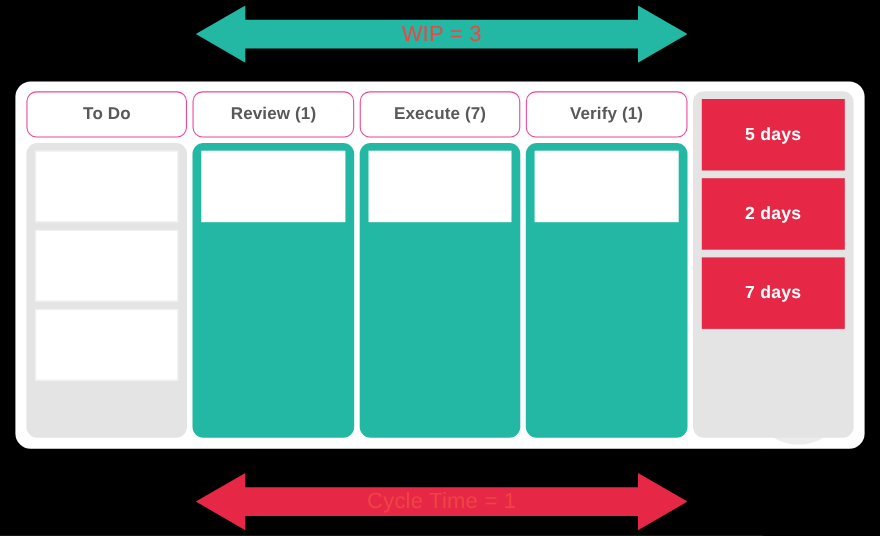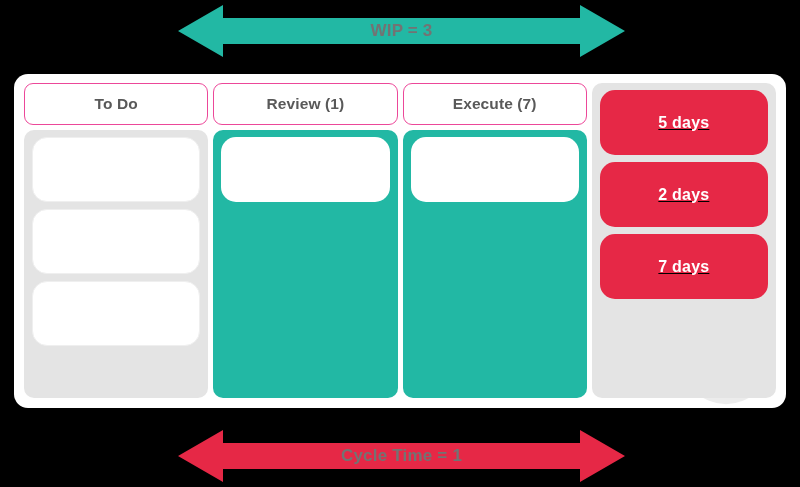--- a/index.html
+++ b/index.html
@@ -31,23 +31,23 @@
     width: 100%;
     height: 100%;
     display: block;
   }
   .arrow-label {
     position: absolute;
     inset: 0;
     display: flex;
     align-items: center;
     justify-content: center;
-    color: #737373;
-    font-size: 17px;
-    font-weight: bold;
+    color: #ef4444;
+    font-size: 20px;
+    font-weight: normal;
     letter-spacing: 0.2px;
     z-index: 2;
     white-space: nowrap;
   }
 
   
   #board {
     position: absolute;
     left: 14px;
     top: 74px;
@@ -100,26 +100,25 @@
     flex-direction: column;
     gap: 7px;
     overflow: hidden;
   }
   .col-body.gray { background: #e4e4e4; }
   .col-body.teal { background: #22b8a4; }
 
   .card {
     flex: 0 0 auto;
     height: 65px;
-    border-radius: 15px;
+    border-radius: 0;
     box-sizing: border-box;
     display: flex;
     align-items: center;
     justify-content: center;
-    text-decoration: underline;
   }
   .card.blank {
     background: #ffffff;
     border: 1px solid #efefef;
   }
   .card.blank-on-teal {
     background: #ffffff;
     border: none;
   }
   .card.done {
@@ -191,20 +190,30 @@
     <div class="col-header">
       <span class="col-header-text">Execute (7)</span>
     </div>
     <div class="col-body teal">
       <div class="card blank-on-teal">
         <span class="card-label"></span>
       </div>
     </div>
   </div>
 
+  <div class="column">
+    <div class="col-header">
+      <span class="col-header-text">Verify (1)</span>
+    </div>
+    <div class="col-body teal">
+      <div class="card blank-on-teal">
+        <span class="card-label"></span>
+      </div>
+    </div>
+  </div>
 
   <div class="column">
     <div class="col-body gray">
       <div class="card done">
         <span class="card-label">5 days</span>
       </div>
       <div class="card done">
         <span class="card-label">2 days</span>
       </div>
       <div class="card done">

